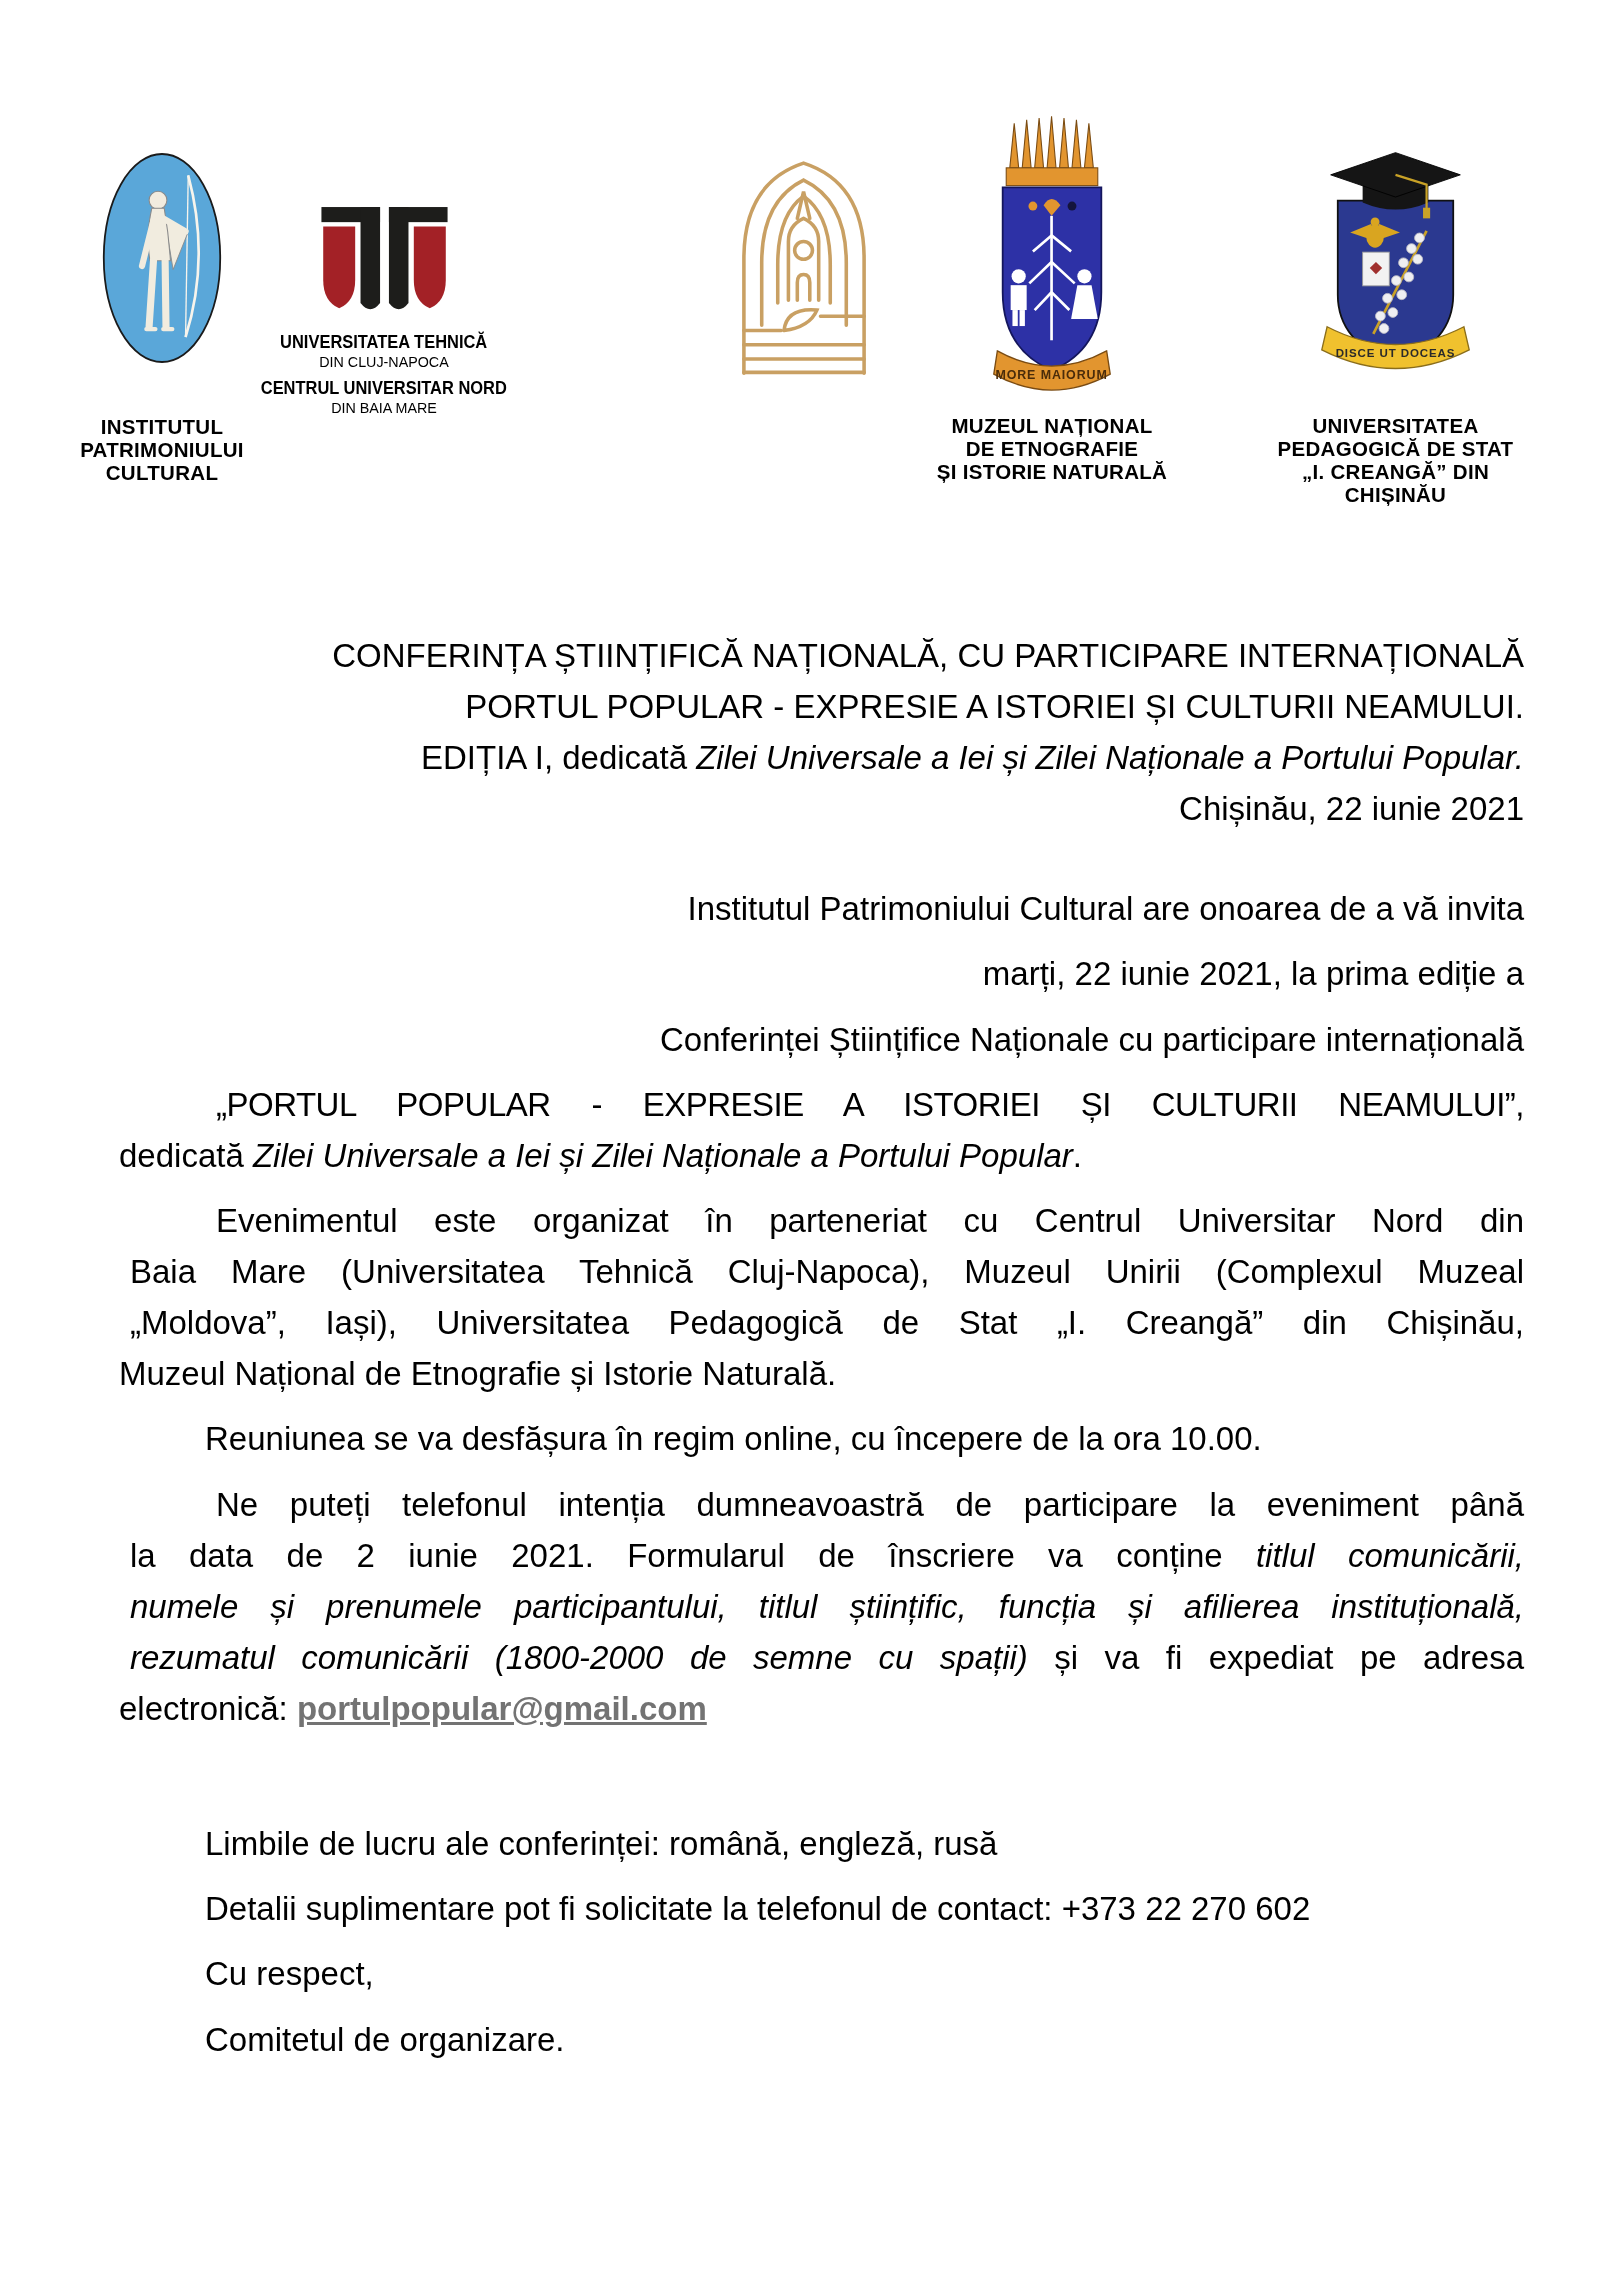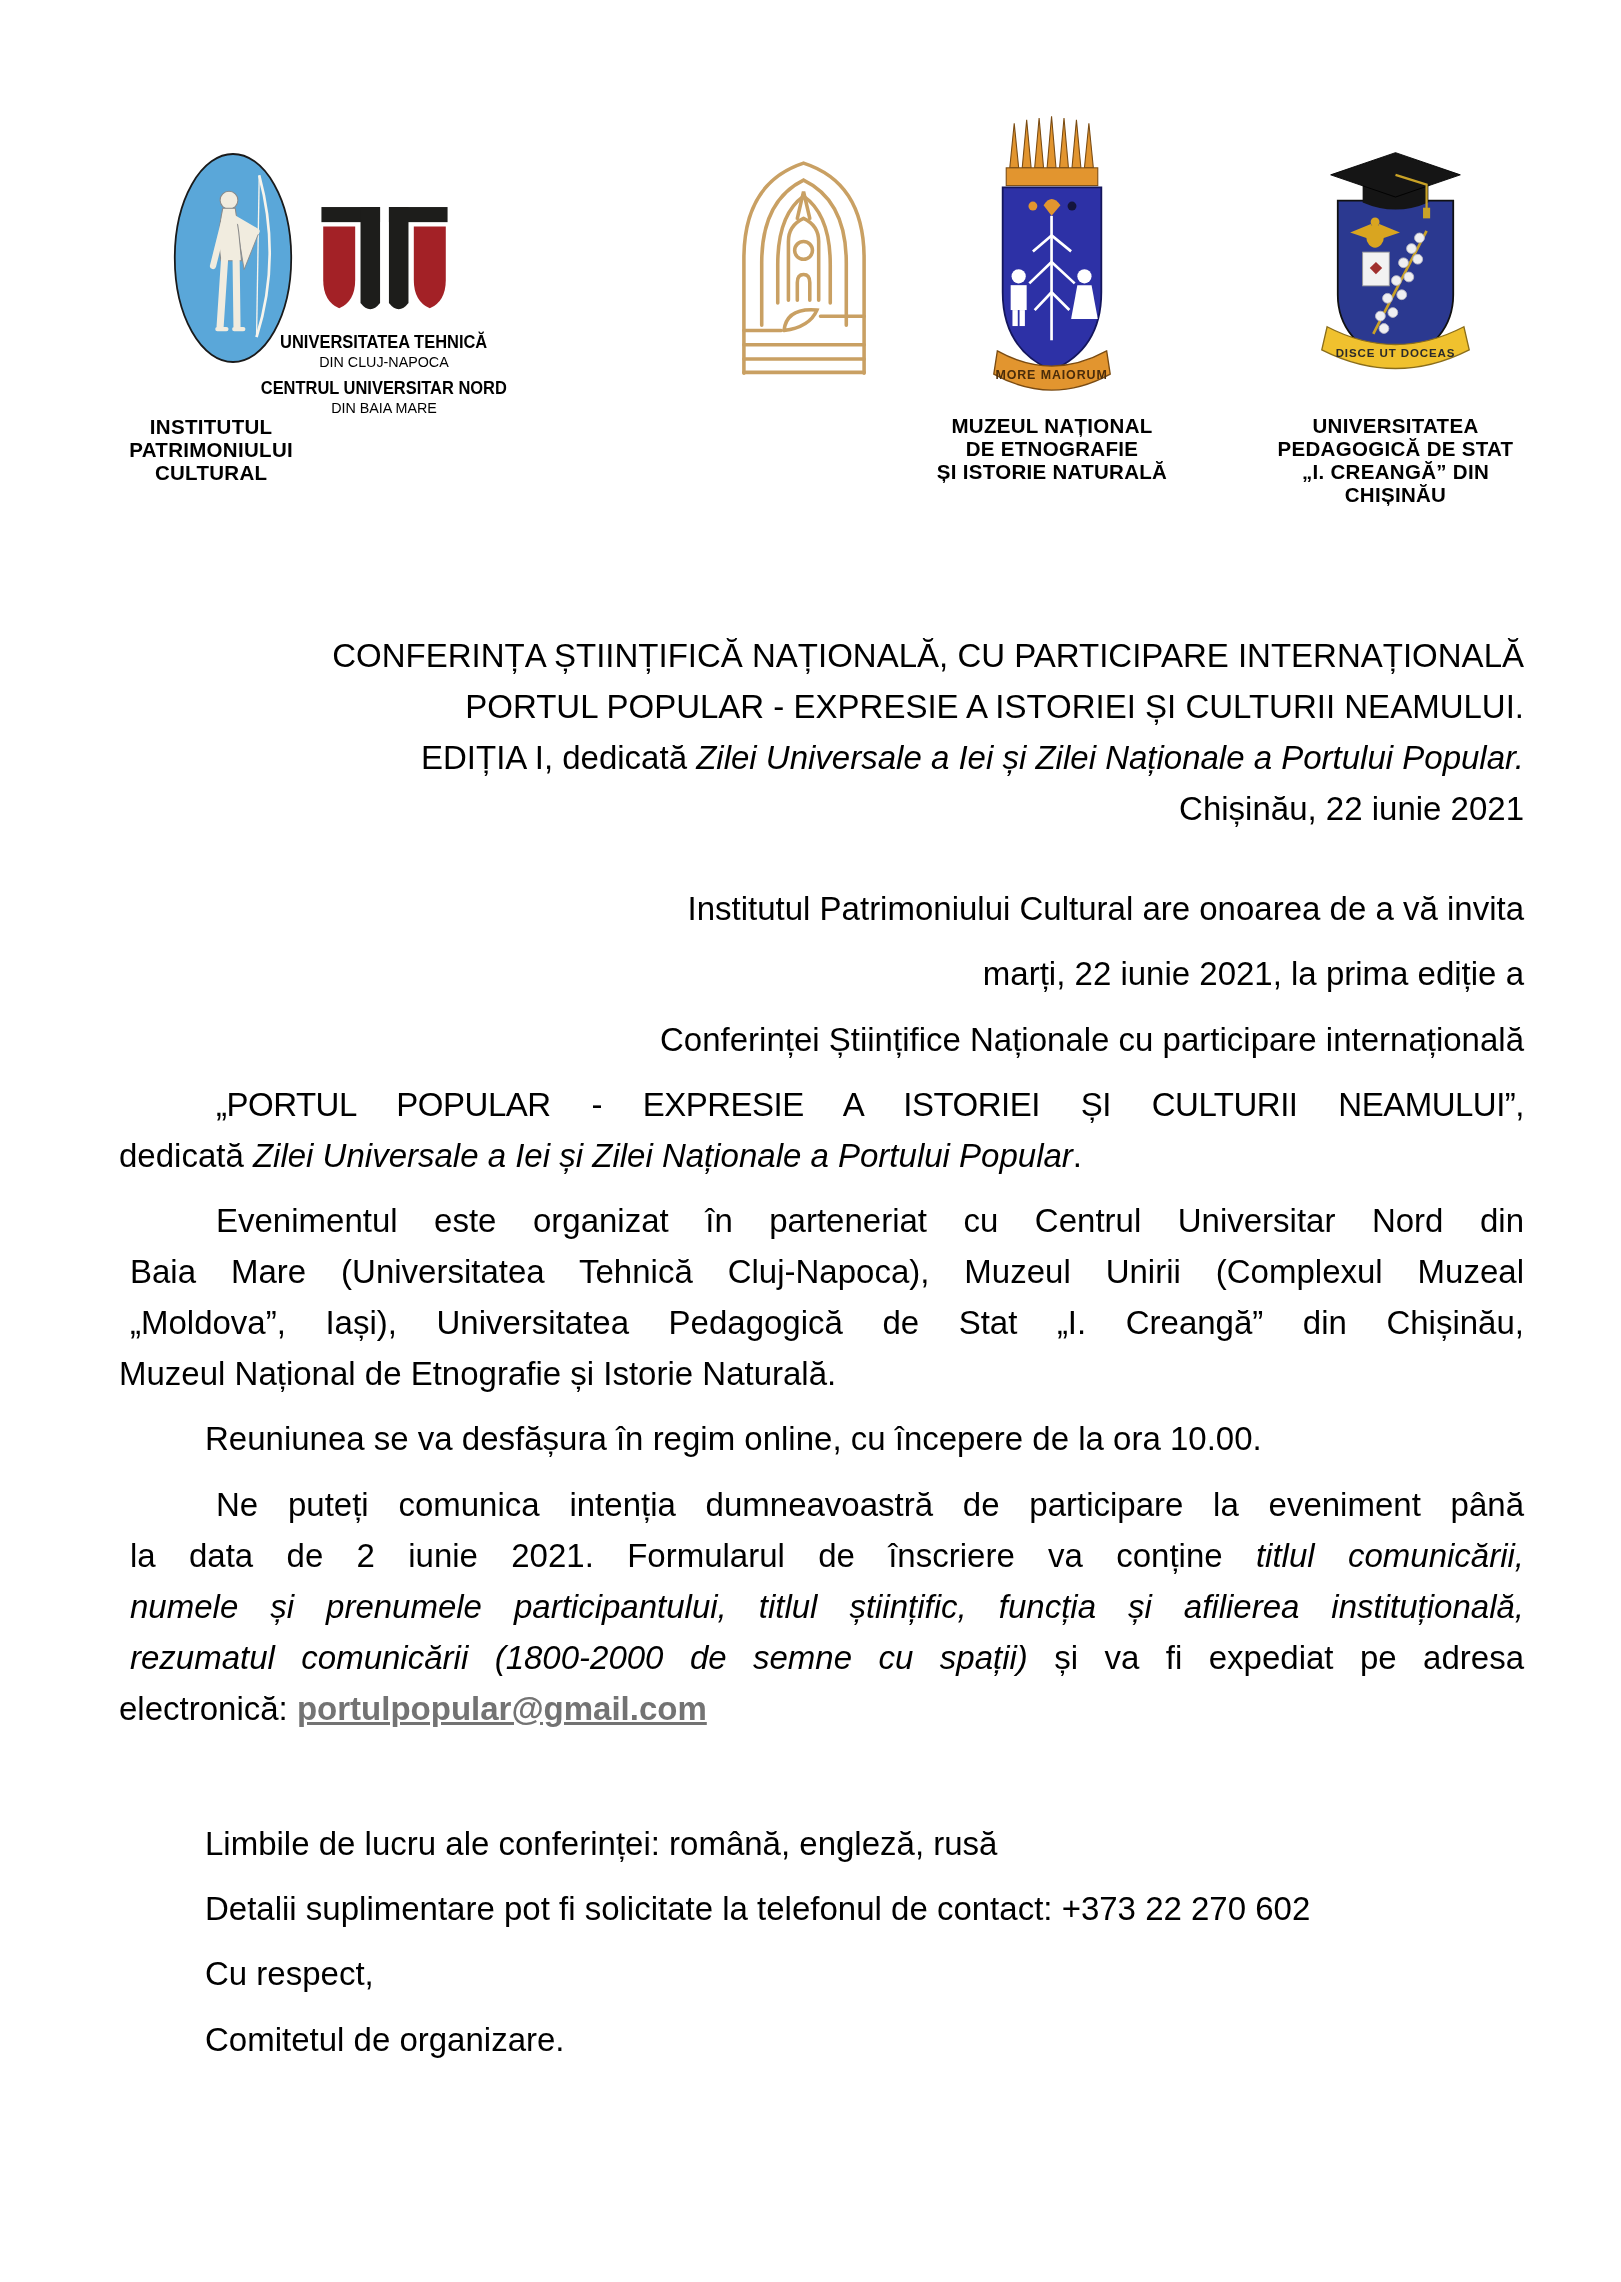--- a/index.html
+++ b/index.html
@@ -1,20 +1,20 @@
 <!DOCTYPE html>
 <html style="font-size:14.3px"><head>
 <meta charset="utf-8">
 <style>
   html,body{margin:0;padding:0;background:#888;}
   .page{position:relative;width:1622px;height:2282px;background:#ffffff;overflow:hidden;
         font-family:"Liberation Sans",sans-serif;color:#000;}
   
   .logo-col{position:absolute;top:116px;display:flex;flex-direction:column;align-items:center;}
-  .col1{left:43px;width:250px;align-items:flex-end;}
+  .col1{left:37px;width:250px;}
   .col2{left:237px;width:294px;}
   .col3{left:661px;width:285px;}
   .col4{left:905px;width:294px;}
   .col5{left:1253px;width:285px;}
   .caption{font-size:20.5px;font-weight:bold;line-height:23px;text-align:center;letter-spacing:0.3px;}
   .lockup-bold{font-size:18.7px;font-weight:bold;line-height:23px;text-align:center;
                transform:scaleX(.88);white-space:nowrap;}
   .lockup-light{font-size:14.3px;line-height:18px;text-align:center;white-space:nowrap;}
   .mt57{margin-top:51px}.mt45{margin-top:40px}.mt15{margin-top:13.4px}.mt42{margin-top:37px}
   .mt40{margin-top:36px}.mt90{margin-top:80px}.mt33{margin-top:29px}.mt6{margin-top:5.3px}
@@ -190,21 +190,21 @@
     <div class="para">
       <div class="jfull ind">Evenimentul este organizat în parteneriat cu Centrul Universitar Nord din</div>
       <div class="jfull">Baia Mare (Universitatea Tehnică Cluj-Napoca), Muzeul Unirii (Complexul Muzeal</div>
       <div class="jfull">„Moldova”, Iași), Universitatea Pedagogică de Stat „I. Creangă” din Chișinău,</div>
       <div>Muzeul Național de Etnografie și Istorie Naturală.</div>
     </div>
 
     <div class="para ind">Reuniunea se va desfășura în regim online, cu începere de la ora 10.00.</div>
 
     <div class="para">
-      <div class="jfull ind">Ne puteți comunica intenția dumneavoastră de participare la eveniment până</div>
+      <div class="jfull ind">Ne puteți telefonul intenția dumneavoastră de participare la eveniment până</div>
       <div class="jfull"><span>la data de </span><span class="b">2 iunie 2021</span><span>. Formularul de înscriere va conține </span><span class="i">titlul comunicării,</span></div>
       <div class="jfull i">numele și prenumele participantului, titlul științific, funcția și afilierea instituțională,</div>
       <div class="jfull"><span class="i">rezumatul comunicării (1800-2000 de semne cu spații)</span><span> și va fi expediat pe adresa</span></div>
       <div><span>electronică: </span><a class="email">portulpopular@gmail.com</a></div>
     </div>
 
     <div class="para ind mt-footer">Limbile de lucru ale conferinței: română, engleză, rusă</div>
     <div class="para ind">Detalii suplimentare pot fi solicitate la telefonul de contact: +373 22 270 602</div>
     <div class="para ind">Cu respect,</div>
     <div class="para ind">Comitetul de organizare.</div>

